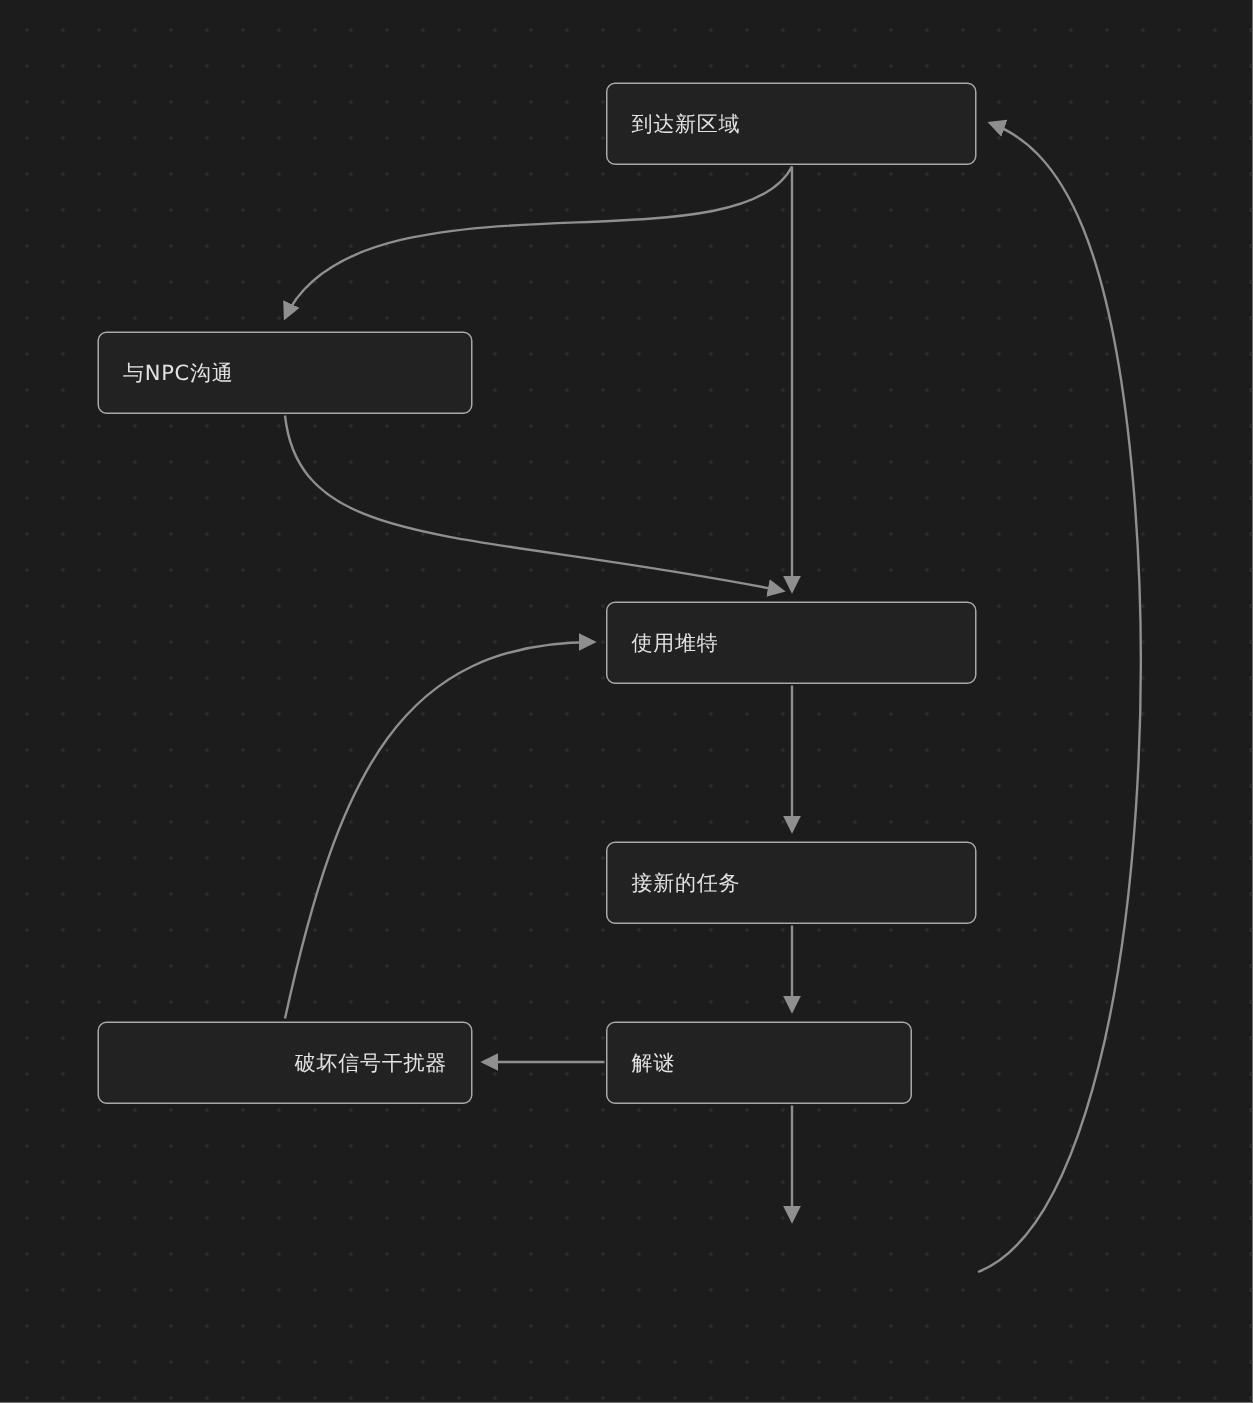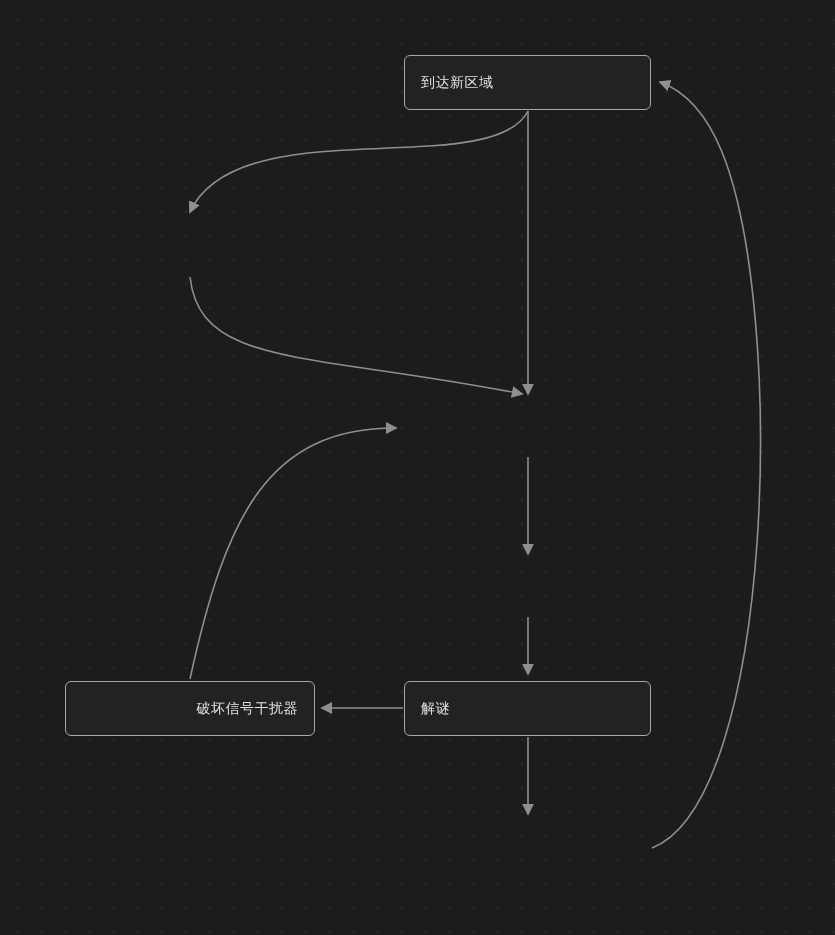--- a/index.html
+++ b/index.html
@@ -79,24 +79,33 @@
 
     <path class="edge" d="M528,737 L528,814" marker-end="url(#arrow)"></path>
 
     <path class="edge" d="M652,848 C775,800 786,310 722,152 C704,108 682,90 660,82" marker-end="url(#arrow)"></path>
   </svg>
 
   <div class="node" style="left:404px; top:55px; width:247px;">
     <span class="node-label">到达新区域</span>
   </div>
 
+  <div class="node" style="left:65px; top:221px; width:250px;">
+    <span class="node-label">与NPC沟通</span>
+  </div>
 
+  <div class="node" style="left:404px; top:401px; width:247px;">
+    <span class="node-label">使用堆特</span>
+  </div>
 
+  <div class="node" style="left:404px; top:561px; width:247px;">
+    <span class="node-label">接新的任务</span>
+  </div>
 
-  <div class="node" style="left:404px; top:681px; width:247px;">
+  <div class="node" style="left:404px; top:681px; width:204px;">
     <span class="node-label">解谜</span>
   </div>
 
   <div class="node" style="left:65px; top:681px; width:250px;justify-content:flex-end;">
     <span class="node-label">破坏信号干扰器</span>
   </div>
 
 
 </div>
 

